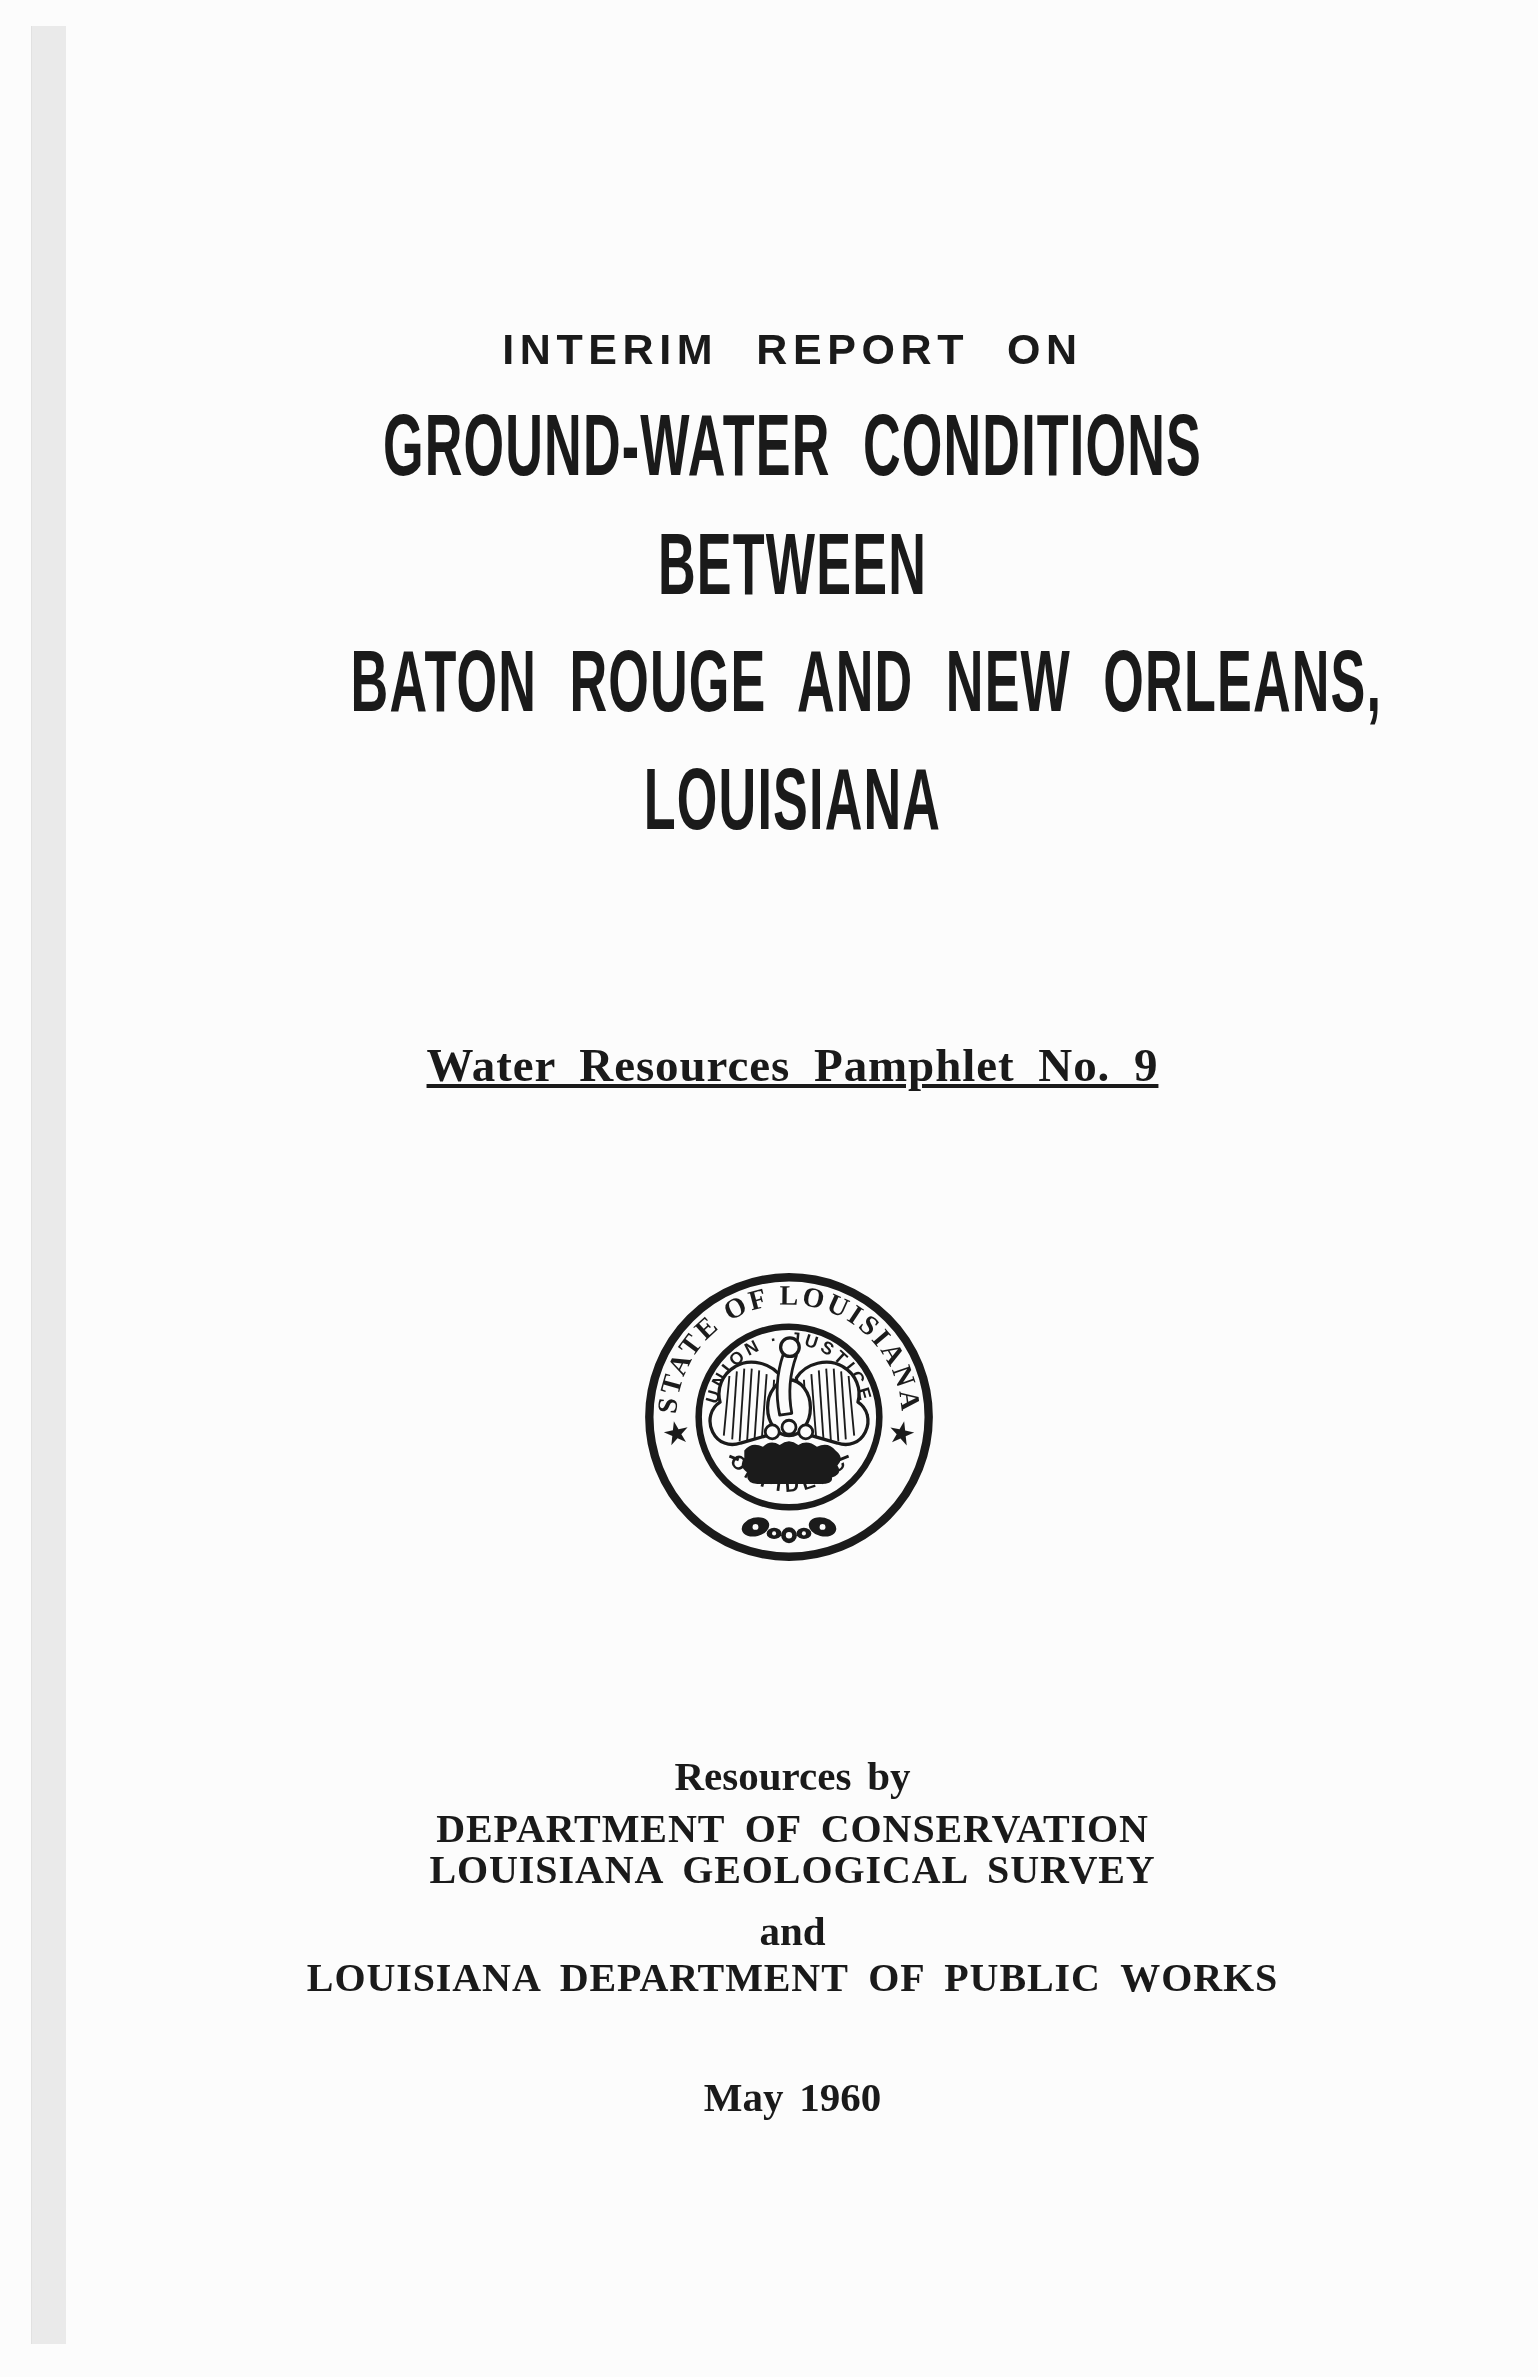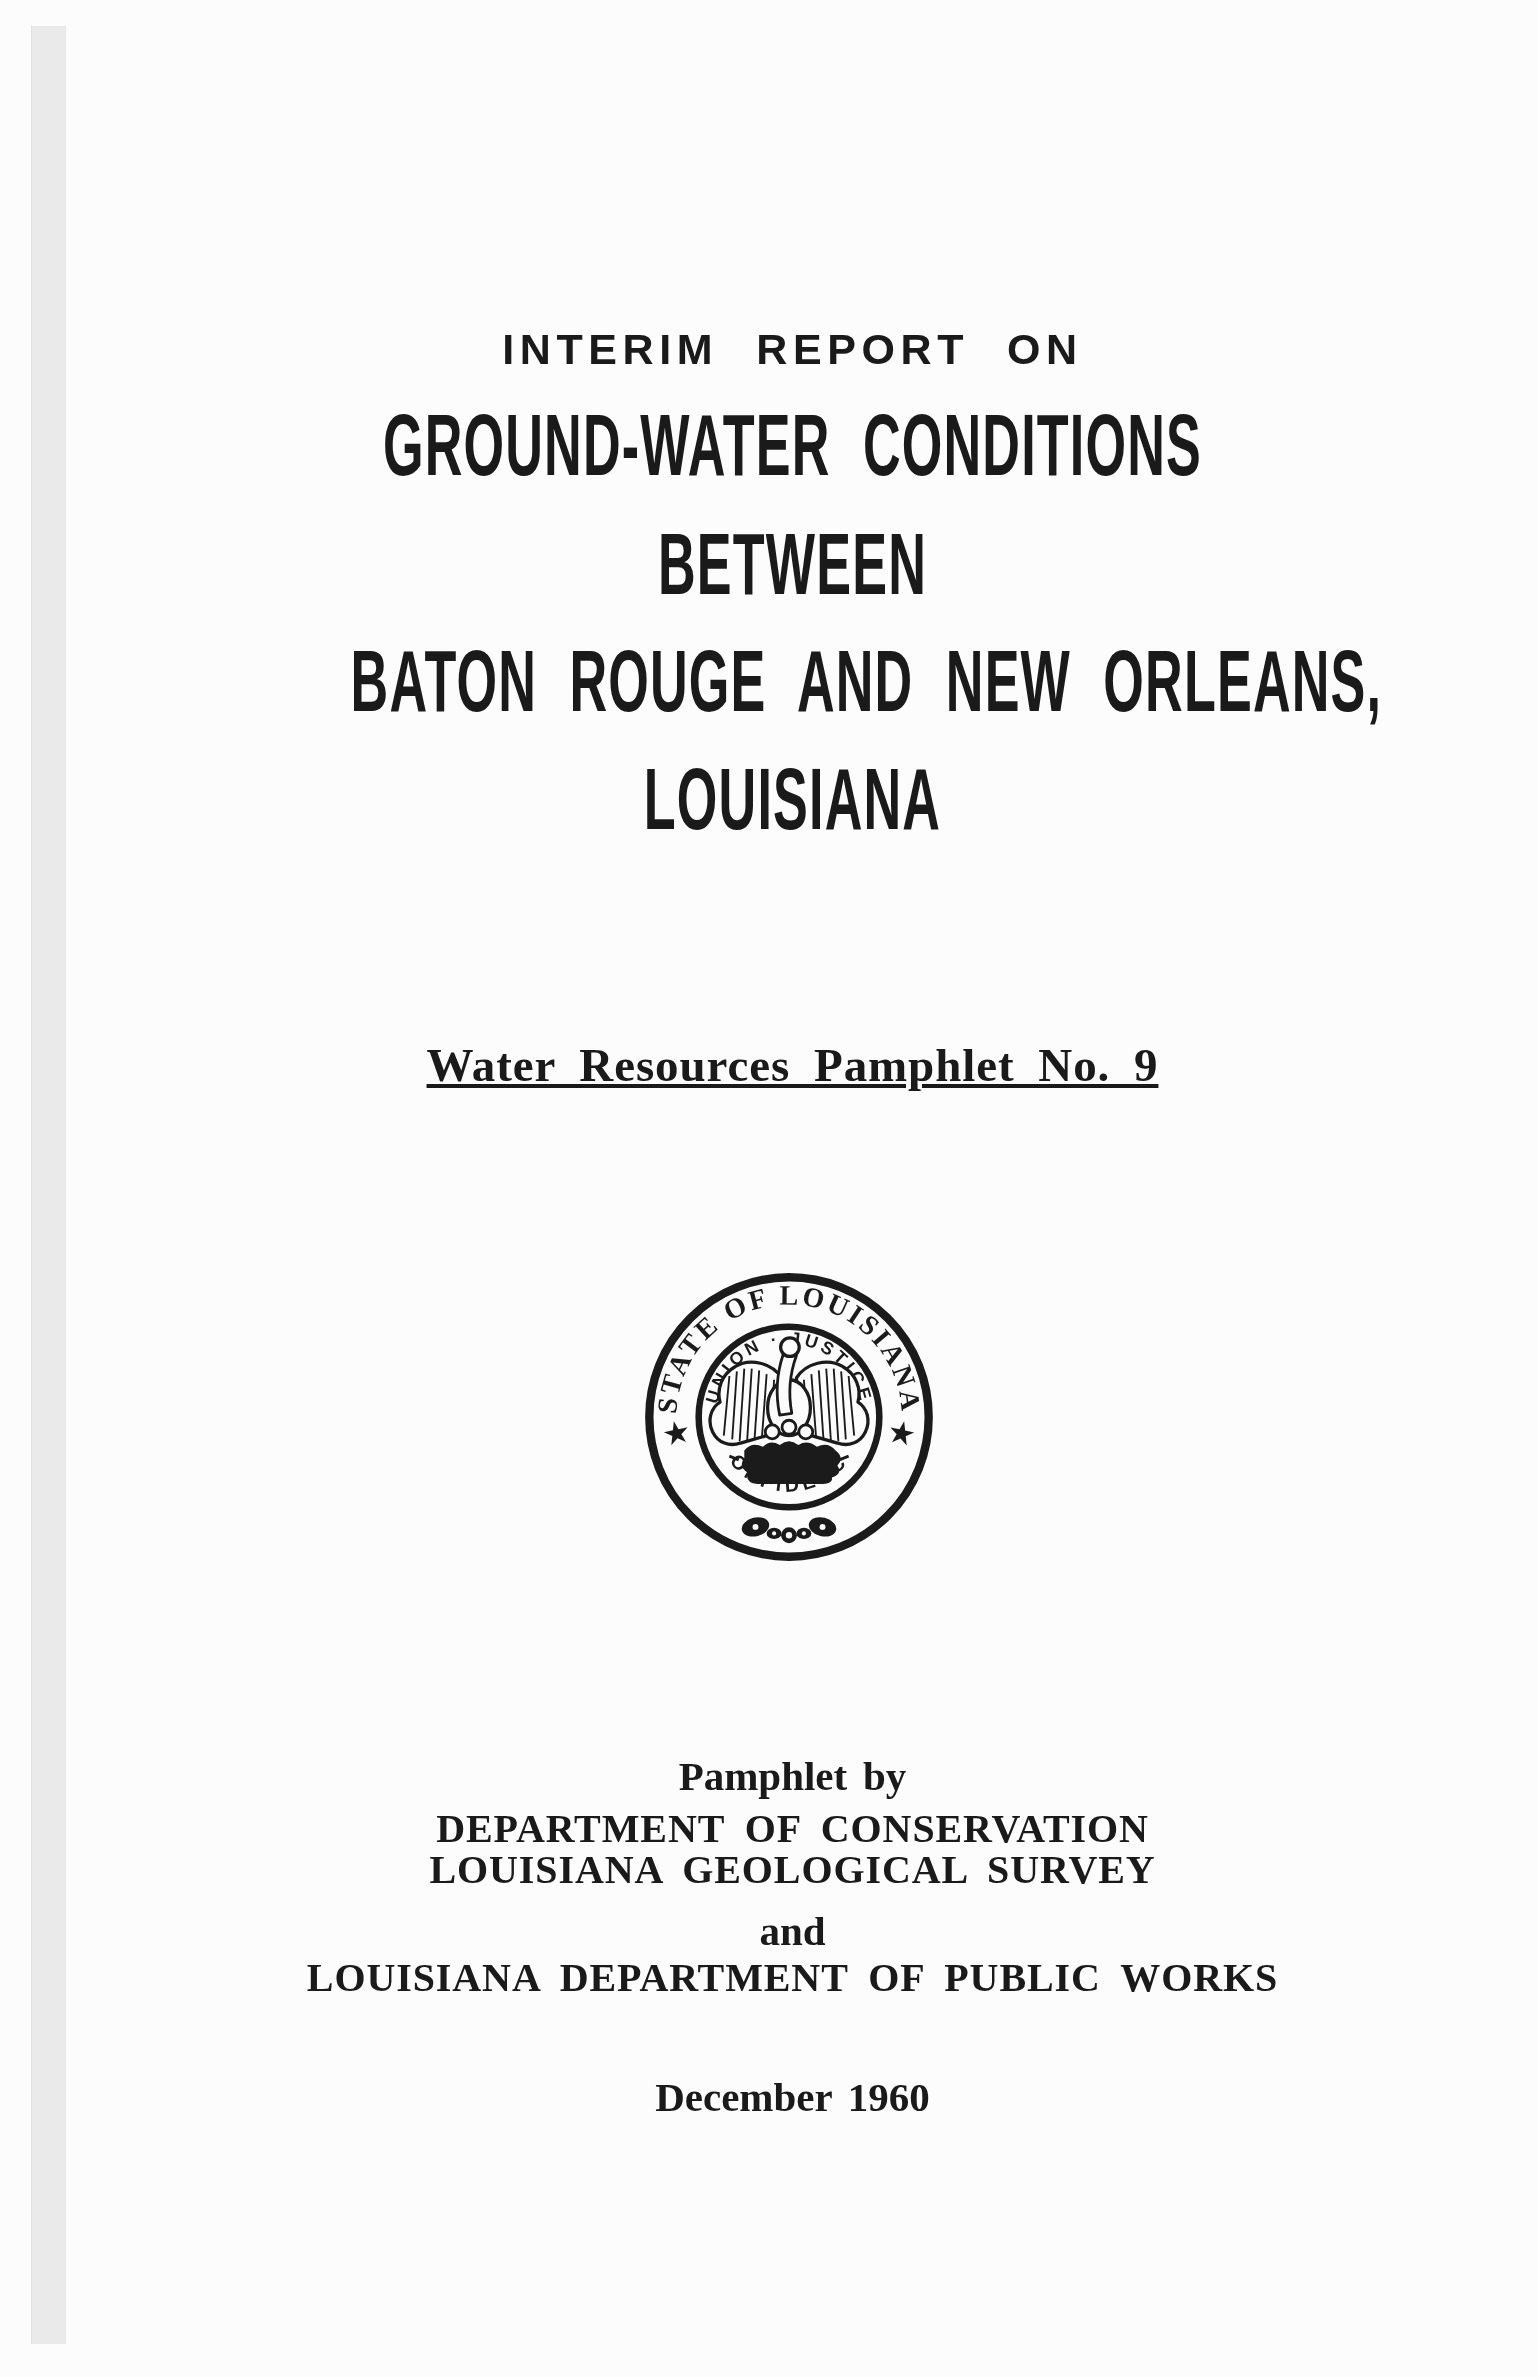--- a/index.html
+++ b/index.html
@@ -122,21 +122,21 @@
       <circle cx="144" cy="285" r="2.2" fill="#fcfcfc"></circle>
       <circle cx="160" cy="287" r="8.5" fill="#1b1b1b"></circle>
       <circle cx="160" cy="287" r="3.4" fill="#fcfcfc"></circle>
       <ellipse cx="176" cy="285" rx="8" ry="6" fill="#1b1b1b"></ellipse>
       <circle cx="176" cy="285" r="2.2" fill="#fcfcfc"></circle>
       <ellipse cx="196" cy="278" rx="15" ry="10" fill="#1b1b1b" transform="rotate(14 196 278)"></ellipse>
       <circle cx="196" cy="278" r="3.2" fill="#fcfcfc"></circle>
     </g>
   </svg>
 
-  <div class="line imprint pub-by">Pamphlet by</div>
+  <div class="line imprint pub-by">Resources by</div>
   <div class="line imprint pub1">DEPARTMENT OF CONSERVATION</div>
   <div class="line imprint pub2">LOUISIANA GEOLOGICAL SURVEY</div>
   <div class="line imprint pub3">LOUISIANA DEPARTMENT OF PUBLIC WORKS</div>
   <div class="line imprint and">and</div>
-  <div class="line imprint date">December 1960</div>
+  <div class="line imprint date">May 1960</div>
 
 </div>
 
 
 </body></html>

